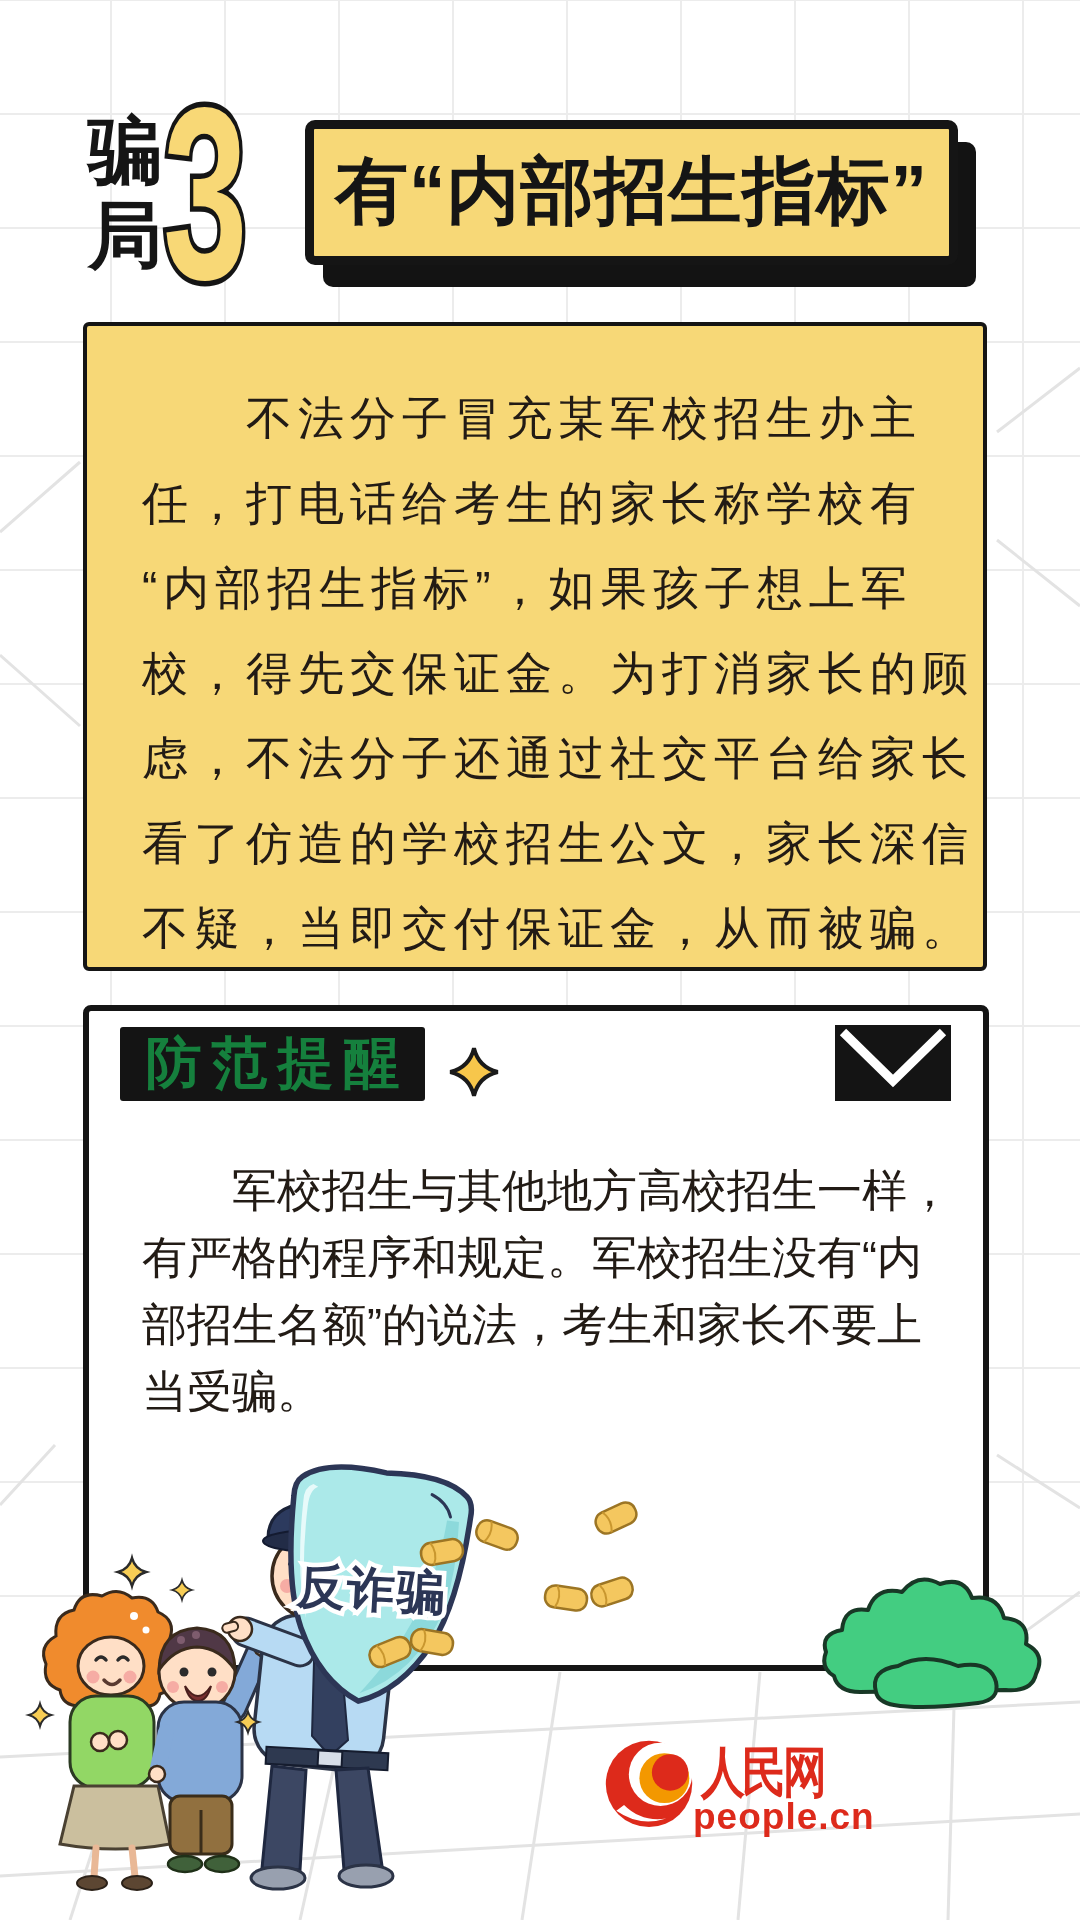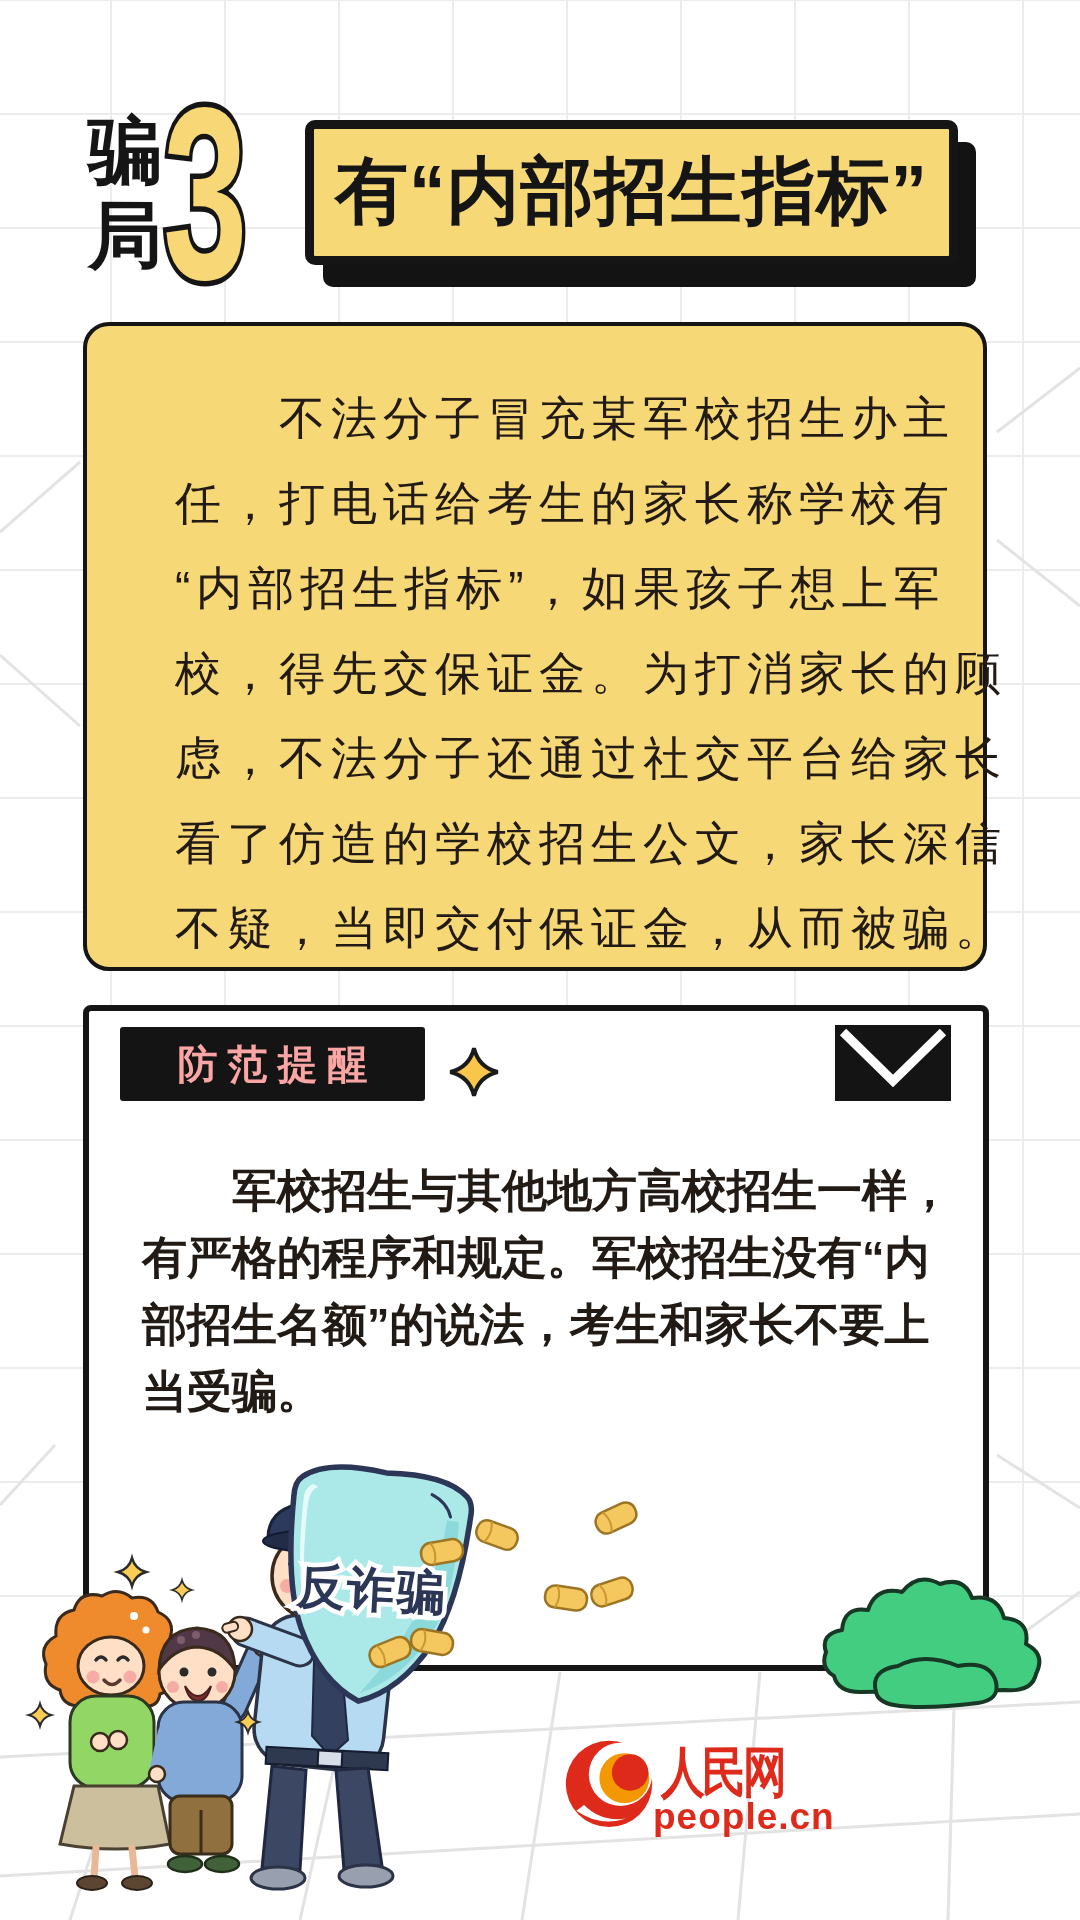--- a/index.html
+++ b/index.html
@@ -33,58 +33,56 @@
     position:absolute;left:305px;top:120px;width:635px;height:127px;z-index:2;
     background:#F7D877;border:9px solid #151515;border-radius:10px;
     box-shadow:18px 22px 0 #131313;
     display:flex;align-items:center;justify-content:center;text-align:right;
   }
   .banner-title{font-size:73px;font-weight:900;color:#151515;letter-spacing:1px;white-space:nowrap;}
 
   
   .scam-box{
     position:absolute;left:83px;top:322px;width:904px;height:649px;z-index:2;
-    background:#F7D877;border:4px solid #151515;border-radius:26px;
+    background:#F7D877;border:4px solid #151515;border-radius:6px;
     box-sizing:border-box;
-    padding-left:33px;
   }
   .scam-text{
     margin:50px 30px 0 55px;
     font-size:46px;line-height:85px;letter-spacing:6px;color:#221b15;
     white-space:pre;
   }
 
   
   .reminder-box{
     position:absolute;left:83px;top:1005px;width:906px;height:666px;z-index:2;
     background:#ffffff;border:6px solid #151515;border-radius:8px;
     box-sizing:border-box;
   }
   .badge{
     position:absolute;left:31px;top:16px;width:305px;height:74px;
     background:#141414;border-radius:3px;
     display:flex;align-items:center;justify-content:center;
   }
-  .badge-label{font-size:40px;font-weight:800;color:#fca5a5;letter-spacing:10px;text-indent:10px;white-space:nowrap;}
+  .badge-label{font-size:56px;font-weight:800;color:#15803d;letter-spacing:10px;text-indent:10px;white-space:nowrap;}
   .badge-sparkle{position:absolute;left:356px;top:32px;width:58px;height:58px;}
   .envelope{position:absolute;left:746px;top:14px;width:116px;height:76px;background:#141414;}
   .envelope svg{position:absolute;left:0;top:0;}
   .reminder-text{
     position:absolute;left:53px;top:146px;width:810px;
     font-size:45px;line-height:67px;letter-spacing:0;color:#221b15;
     white-space:pre;
-    font-weight:bold;
   }
 
   
   .bush{position:absolute;left:818px;top:1576px;width:232px;height:138px;z-index:3;}
   .cartoon{position:absolute;left:0;top:1440px;width:660px;height:480px;z-index:4;}
 
   
-  .logo{position:absolute;left:561px;top:1734px;z-index:3;width:230px;height:100px;}
+  .logo{position:absolute;left:601px;top:1734px;z-index:3;width:230px;height:100px;}
   .logo-icon{position:absolute;left:0;top:0;width:96px;height:96px;}
   .brand-name{
     position:absolute;left:100px;top:2px;
     font-family:"DejaVu Serif","Liberation Serif",serif;
     font-size:44px;font-weight:bold;color:#DD2A1B;letter-spacing:-3px;
     transform:scale(1.0,1.25);transform-origin:left top;white-space:nowrap;
   }
   .brand-domain{
     position:absolute;left:92px;top:62px;
     font-size:37px;font-weight:bold;color:#DD2A1B;letter-spacing:1px;white-space:nowrap;

